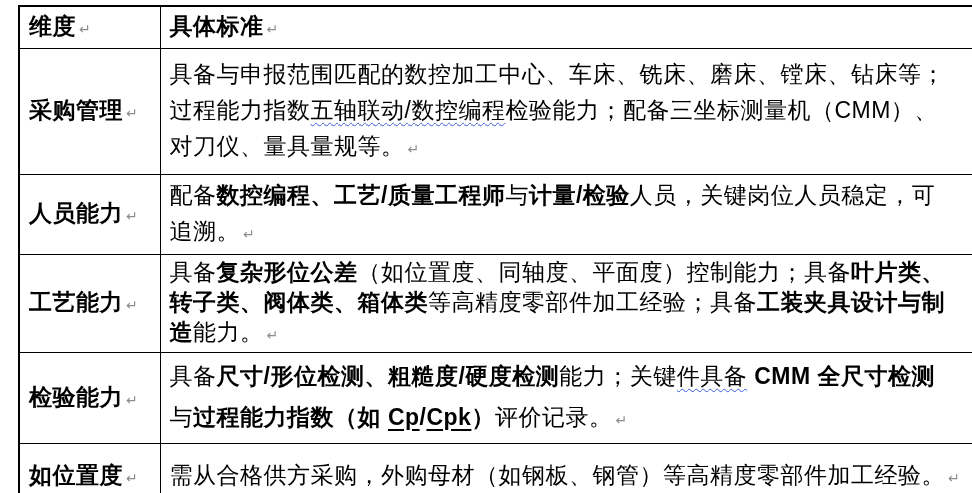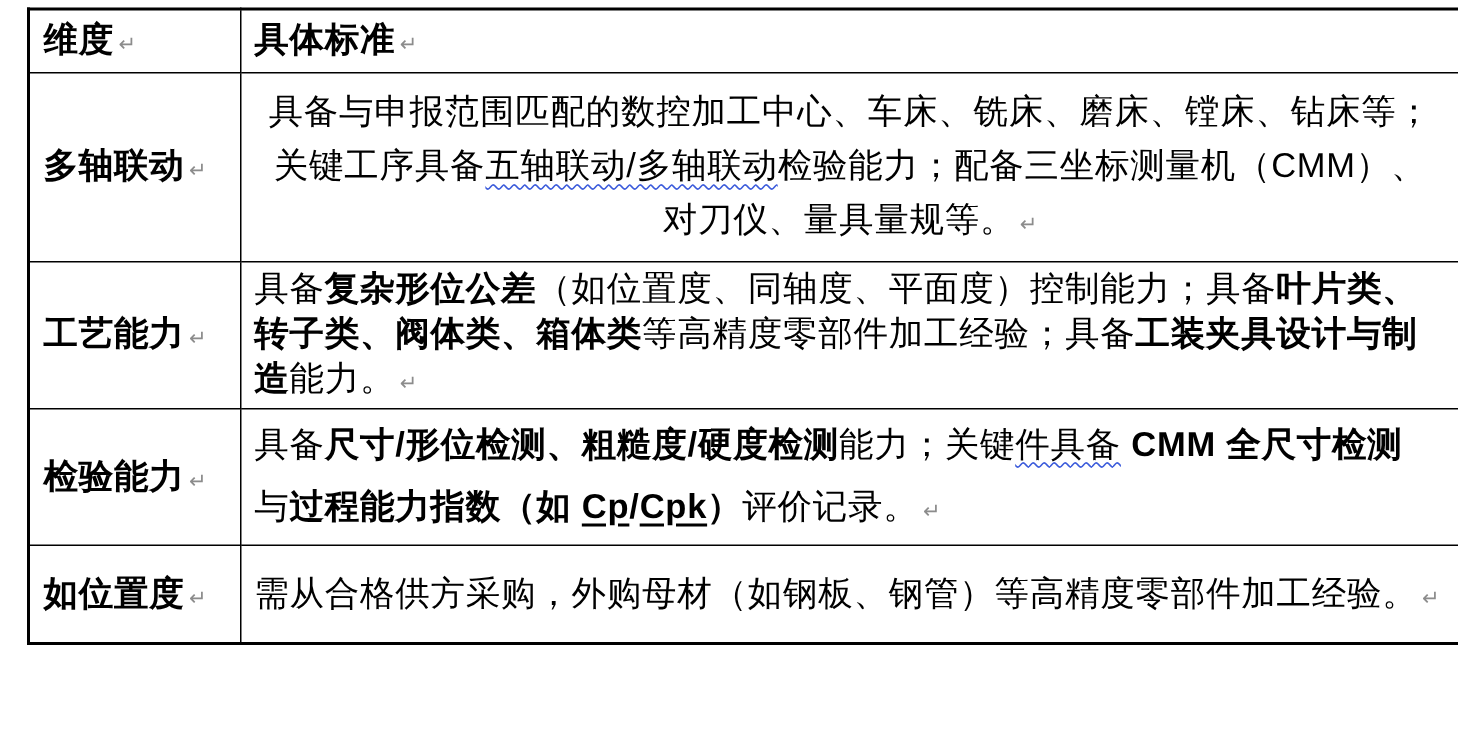--- a/index.html
+++ b/index.html
@@ -41,21 +41,21 @@
   td.dim-cell {
     font-weight: 700;
     white-space: nowrap;
   }
   tr.r-header td { height: 36px; font-weight: 700; }
   tr.r-0 td { height: 121px; }
   tr.r-1 td { height: 71px;  }
   tr.r-2 td { height: 86px;  }
   tr.r-3 td { height: 86px;  }
   tr.r-4 td { height: 60px;  }
-  tr.r-0 td.std-cell .tline { line-height: 36px; text-align: center; }
+  tr.r-0 td.std-cell .tline { line-height: 36px; }
   tr.r-1 td.std-cell .tline { line-height: 36px; }
   tr.r-2 td.std-cell .tline { line-height: 30px; }
   tr.r-3 td.std-cell .tline { line-height: 41px; }
   tr.r-4 td.std-cell .tline { line-height: 30px; }
   .tline { white-space: nowrap; }
   .b { font-weight: 700; }
   .w-blue {
     text-decoration-line: underline;
     text-decoration-style: wavy;
     text-decoration-color: #3b5bdb;
@@ -91,26 +91,35 @@
       <tr class="r-header">
         <td class="dim-cell">
             <div class="tline"><span class="b">维度</span><span class="pmark">↵</span></div>
           </td>
         <td class="std-cell">
             <div class="tline"><span class="b">具体标准</span><span class="pmark">↵</span></div>
           </td>
       </tr>
       <tr class="r-0">
         <td class="dim-cell">
-            <div class="tline"><span class="b">多轴联动</span><span class="pmark">↵</span></div>
+            <div class="tline"><span class="b">采购管理</span><span class="pmark">↵</span></div>
           </td>
         <td class="std-cell">
             <div class="tline"><span>具备与申报范围匹配的数控加工中心、车床、铣床、磨床、镗床、钻床等；</span></div>
-            <div class="tline"><span>关键工序具备</span><span class="w-blue">五轴联动/多轴联动</span><span>检验能力；配备三坐标测量机（CMM）、</span></div>
+            <div class="tline"><span>过程能力指数</span><span class="w-blue">五轴联动/数控编程</span><span>检验能力；配备三坐标测量机（CMM）、</span></div>
             <div class="tline"><span>对刀仪、量具量规等。</span><span class="pmark">↵</span></div>
+          </td>
+      </tr>
+      <tr class="r-1">
+        <td class="dim-cell">
+            <div class="tline"><span class="b">人员能力</span><span class="pmark">↵</span></div>
+          </td>
+        <td class="std-cell">
+            <div class="tline"><span>配备</span><span class="b">数控编程、工艺/质量工程师</span><span>与</span><span class="b">计量/检验</span><span>人员，关键岗位人员稳定，可</span></div>
+            <div class="tline"><span>追溯。</span><span class="pmark">↵</span></div>
           </td>
       </tr>
       <tr class="r-2">
         <td class="dim-cell">
             <div class="tline"><span class="b">工艺能力</span><span class="pmark">↵</span></div>
           </td>
         <td class="std-cell">
             <div class="tline"><span>具备</span><span class="b">复杂形位公差</span><span>（如位置度、同轴度、平面度）控制能力；具备</span><span class="b">叶片类、</span></div>
             <div class="tline"><span class="b">转子类、阀体类、箱体类</span><span>等高精度零部件加工经验；具备</span><span class="b">工装夹具设计与制</span></div>
             <div class="tline"><span class="b">造</span><span>能力。</span><span class="pmark">↵</span></div>

